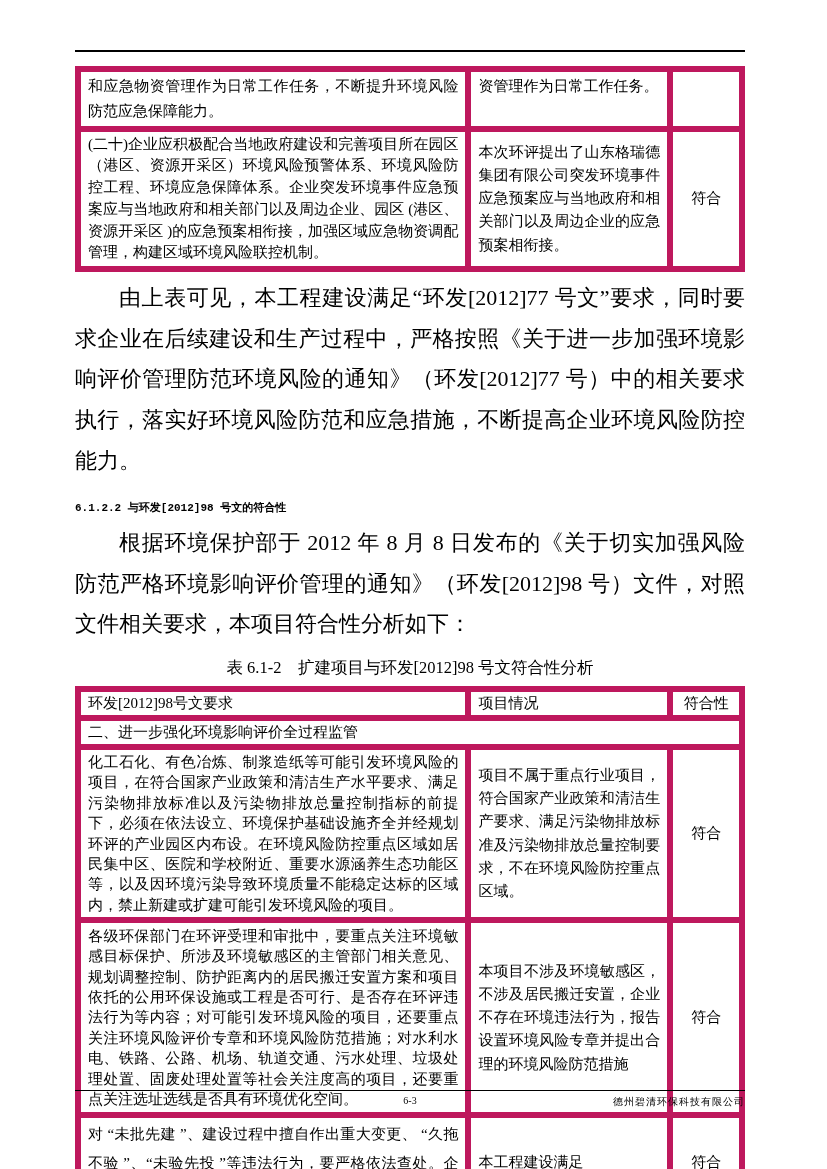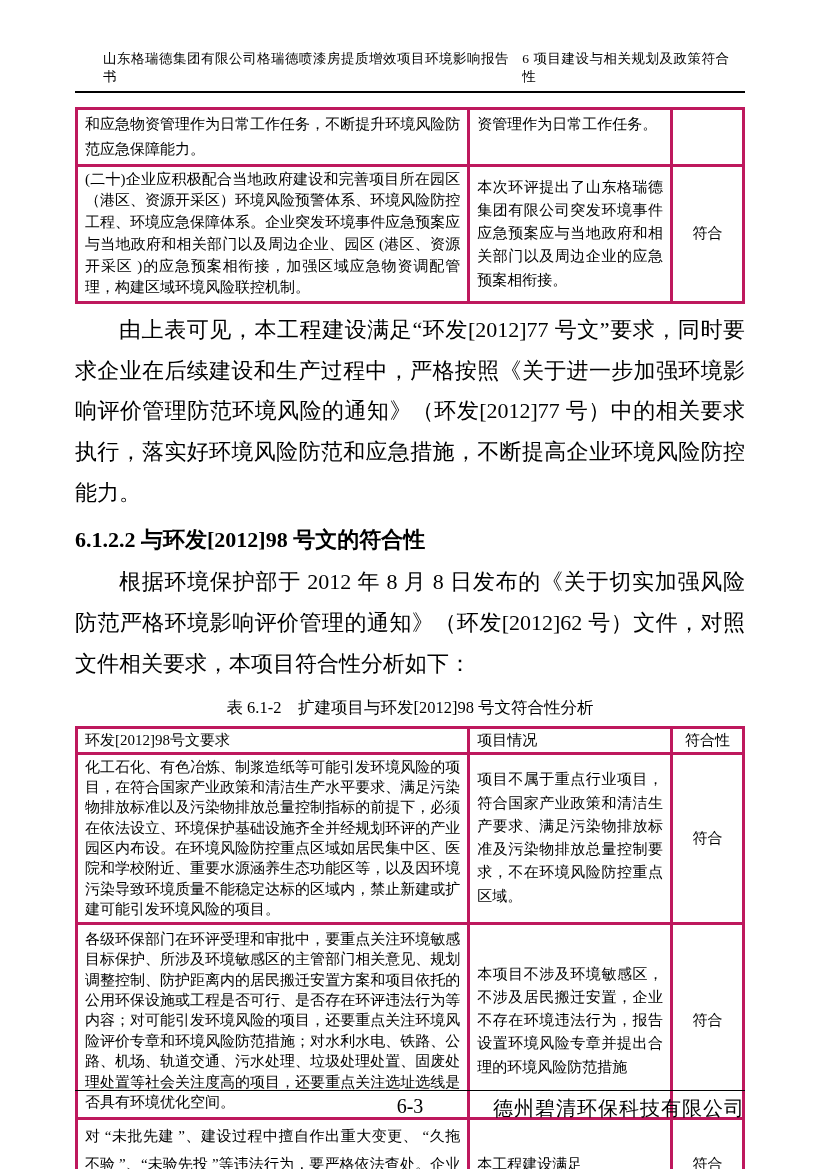--- a/index.html
+++ b/index.html
@@ -25,21 +25,21 @@
   .hdr-rule { border-bottom:2px solid #000; margin-bottom:14px; }
 
   
   table.tbl {
     width:100%; border-collapse:collapse;
     border:2.5px solid #000;
     font-size:15px;
     table-layout:fixed;
   }
   table.tbl td, table.tbl th {
-    border:3px solid #be185d;
+    border:6px solid #be185d;
     padding:2px 7px;
     font-weight:normal;
   }
   .req  { text-align:justify; vertical-align:middle; }
   .sit  { text-align:justify; vertical-align:middle; line-height:1.55; }
   .conf { text-align:center;  vertical-align:middle; }
 
   .t1-r1 td { vertical-align:top; line-height:1.65; height:53px; }
   .t1-r2 td { height:134px; }
   .t1-r2 .req { line-height:1.45; }
@@ -53,48 +53,44 @@
   .t2-r1 .req, .t2-r2 .req { line-height:1.36; }
   .t2-r3 .req { line-height:1.9; vertical-align:top;font-family:Liberation Serif, serif; }
 
   
   .body-p {
     font-size:22px; line-height:1.85;
     text-align:justify; text-indent:2em;
     margin-top:6px;
   }
   .sec-h {
-    font-size:22px; font-weight:bold;
-    margin-top:10px; line-height:1.5;
+    font-size:11px; font-weight:bold;
+    margin-top:19px; line-height:1.5;font-family:Liberation Mono, monospace;
   }
   .tbl-title {
     text-align:center; font-weight:normal; font-size:16.5px;
     margin-top:12px; margin-bottom:7px;
   }
 
   
   .page-footer {
     position:absolute; left:75px; right:82px; top:1090px;
     border-top:1.5px solid #000;
-    font-size:20px; height:26px;
+    font-size:10px; height:26px;
   }
   .f-page {
     position:absolute; left:50%; transform:translateX(-50%); top:4px;
   }
   .f-company { position:absolute; right:0; top:4px; letter-spacing:1px; }
 </style>
 </head>
 <body>
 
 <div class="page">
 
-  <div class="hdr">
-    <span>山东格瑞德集团有限公司格瑞德喷漆房提质增效项目环境影响报告书</span>
-    <span>6 项目建设与相关规划及政策符合性</span>
-  </div>
   <div class="hdr-rule"></div>
 
   <table class="tbl">
     <colgroup>
       <col style="width:58.8%">
         <col style="width:30.4%">
         <col style="width:10.8%">
     </colgroup>
     <tbody>
       <tr class="t1-r1">
@@ -107,35 +103,38 @@
         <td class="sit">本次环评提出了山东格瑞德集团有限公司突发环境事件应急预案应与当地政府和相关部门以及周边企业的应急预案相衔接。</td>
         <td class="conf">符合</td>
       </tr>
     </tbody>
   </table>
 
   <p class="body-p">由上表可见，本工程建设满足“环发[2012]77 号文”要求，同时要求企业在后续建设和生产过程中，严格按照《关于进一步加强环境影响评价管理防范环境风险的通知》（环发[2012]77 号）中的相关要求执行，落实好环境风险防范和应急措施，不断提高企业环境风险防控能力。</p>
 
   <h3 class="sec-h">6.1.2.2 与环发[2012]98 号文的符合性</h3>
 
-  <p class="body-p">根据环境保护部于 2012 年 8 月 8 日发布的《关于切实加强风险防范严格环境影响评价管理的通知》（环发[2012]62 号）文件，对照文件相关要求，本项目符合性分析如下：</p>
+  <p class="body-p">根据环境保护部于 2012 年 8 月 8 日发布的《关于切实加强风险防范严格环境影响评价管理的通知》（环发[2012]98 号）文件，对照文件相关要求，本项目符合性分析如下：</p>
 
   <div class="tbl-title">表 6.1-2　扩建项目与环发[2012]98 号文符合性分析</div>
 
   <table class="tbl">
     <colgroup>
       <col style="width:58.8%">
         <col style="width:30.4%">
         <col style="width:10.8%">
     </colgroup>
     <tbody>
       <tr class="t2-head">
         <th>环发[2012]98号文要求</th>
         <th>项目情况</th>
         <th class="conf-h">符合性</th>
+      </tr>
+      <tr class="t2-section">
+        <td colspan="3">二、进一步强化环境影响评价全过程监管</td>
       </tr>
       <tr class="t2-r1">
         <td class="req">化工石化、有色冶炼、制浆造纸等可能引发环境风险的项目，在符合国家产业政策和清洁生产水平要求、满足污染物排放标准以及污染物排放总量控制指标的前提下，必须在依法设立、环境保护基础设施齐全并经规划环评的产业园区内布设。在环境风险防控重点区域如居民集中区、医院和学校附近、重要水源涵养生态功能区等，以及因环境污染导致环境质量不能稳定达标的区域内，禁止新建或扩建可能引发环境风险的项目。</td>
         <td class="sit">项目不属于重点行业项目，符合国家产业政策和清洁生产要求、满足污染物排放标准及污染物排放总量控制要求，不在环境风险防控重点区域。</td>
         <td class="conf">符合</td>
       </tr>
       <tr class="t2-r2">
         <td class="req">各级环保部门在环评受理和审批中，要重点关注环境敏感目标保护、所涉及环境敏感区的主管部门相关意见、规划调整控制、防护距离内的居民搬迁安置方案和项目依托的公用环保设施或工程是否可行、是否存在环评违法行为等内容；对可能引发环境风险的项目，还要重点关注环境风险评价专章和环境风险防范措施；对水利水电、铁路、公路、机场、轨道交通、污水处理、垃圾处理处置、固废处理处置等社会关注度高的项目，还要重点关注选址选线是否具有环境优化空间。</td>
         <td class="sit">本项目不涉及环境敏感区，不涉及居民搬迁安置，企业不存在环境违法行为，报告设置环境风险专章并提出合理的环境风险防范措施</td>
         <td class="conf">符合</td>

